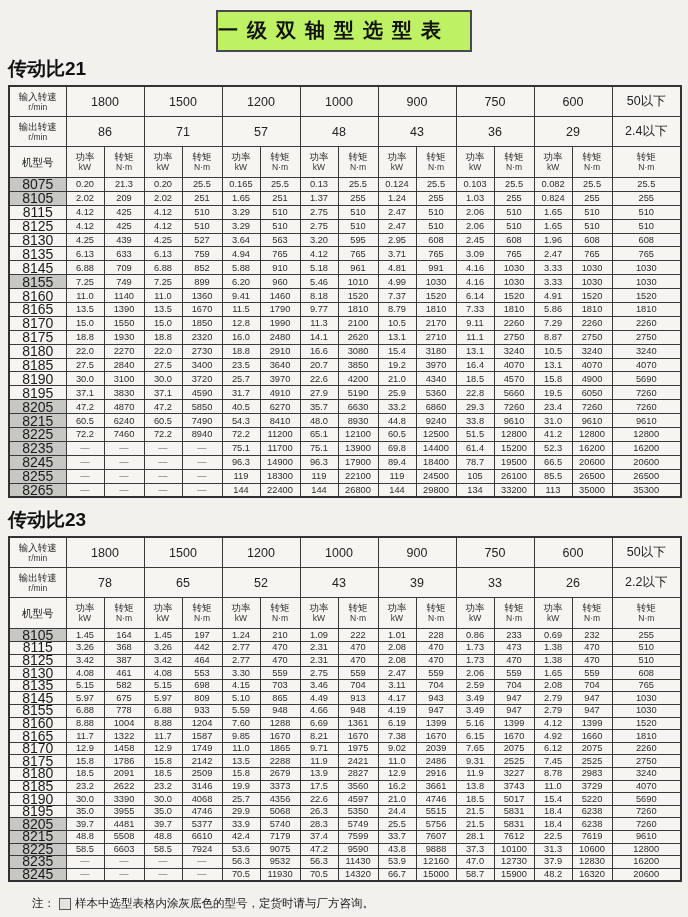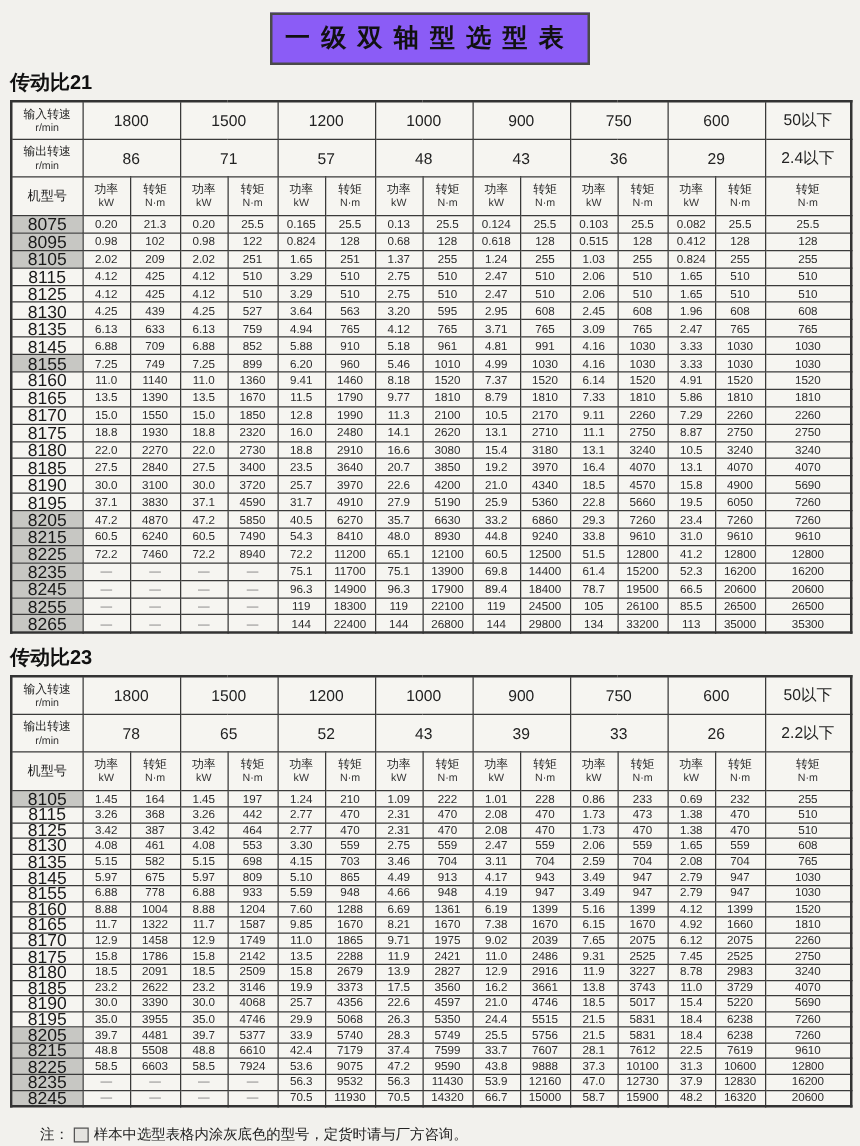--- a/index.html
+++ b/index.html
@@ -4,24 +4,24 @@
 <style>
   html,body{margin:0;padding:0;background:#e7e6e2;}
   .page{
     width:688px;height:917px;box-sizing:border-box;
     background:#f2f1ed;position:relative;overflow:hidden;
     font-family:"Liberation Sans","DejaVu Sans",sans-serif;color:#222;
     padding:8px 8px 0 8px;
   }
   .title-box{
     width:252px;margin:2px auto 4px auto;border:2px solid #4a4a4a;
-    background:#8b5cf6;text-align:center;padding:5px 0 6px 0;
+    background:#bef264;text-align:left;padding:5px 0 6px 0;
   }
   .title-box .t{font-size:20px;font-weight:bold;letter-spacing:9px;color:#111;white-space:nowrap;}
-  .ratio{font-size:16px;font-weight:bold;color:#111;margin:2px 0 3px 0;}
+  .ratio{font-size:19px;font-weight:bold;color:#111;margin:2px 0 3px 0;}
   .ratio2{margin-top:9px;}
   table{border-collapse:collapse;table-layout:fixed;width:672px;background:#f6f5f1;}
   th,td{border:1px solid #3a3a3a;text-align:center;vertical-align:middle;
         padding:0;overflow:hidden;white-space:nowrap;}
   table{border:2px solid #333;}
   col.c-model{width:57px;}
   col.c-kw{width:38px;}
   col.c-nm{width:40px;}
   col.c-last{width:69px;}
   thead th{font-weight:normal;background:#f6f5f1;}
@@ -174,38 +174,20 @@
           <td>25.5</td>
           <td>0.124</td>
           <td>25.5</td>
           <td>0.103</td>
           <td>25.5</td>
           <td>0.082</td>
           <td>25.5</td>
           <td>25.5</td>
         </tr>
         <tr>
-          <td class="model gray">8095</td>
-          <td>0.98</td>
-          <td>102</td>
-          <td>0.98</td>
-          <td>122</td>
-          <td>0.824</td>
-          <td>128</td>
-          <td>0.68</td>
-          <td>128</td>
-          <td>0.618</td>
-          <td>128</td>
-          <td>0.515</td>
-          <td>128</td>
-          <td>0.412</td>
-          <td>128</td>
-          <td>128</td>
-        </tr>
-        <tr>
           <td class="model gray">8105</td>
           <td>2.02</td>
           <td>209</td>
           <td>2.02</td>
           <td>251</td>
           <td>1.65</td>
           <td>251</td>
           <td>1.37</td>
           <td>255</td>
           <td>1.24</td>

